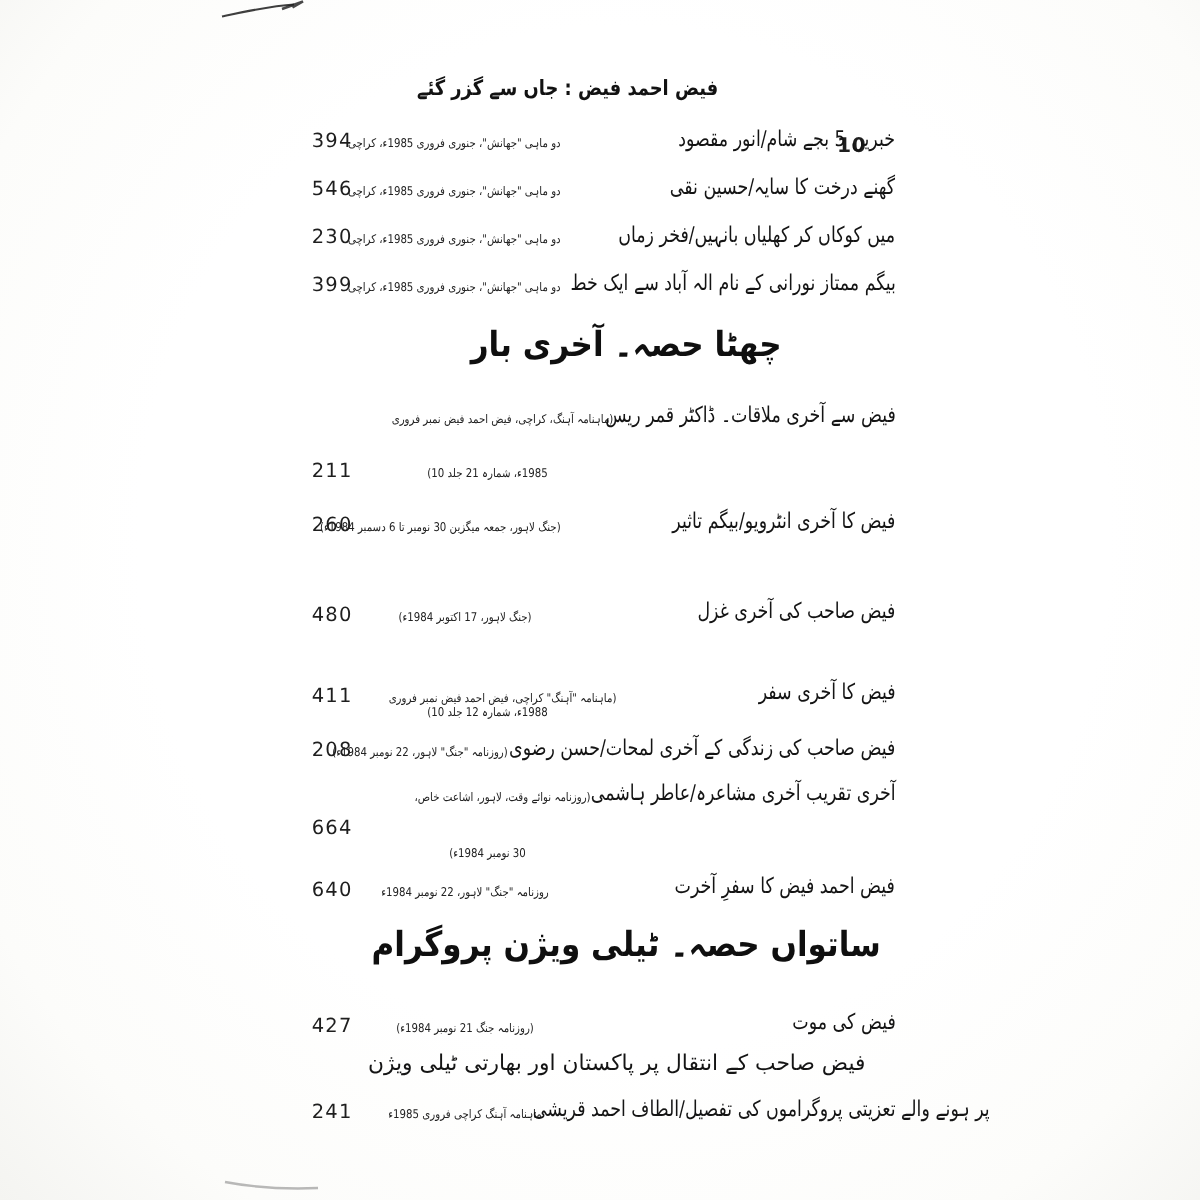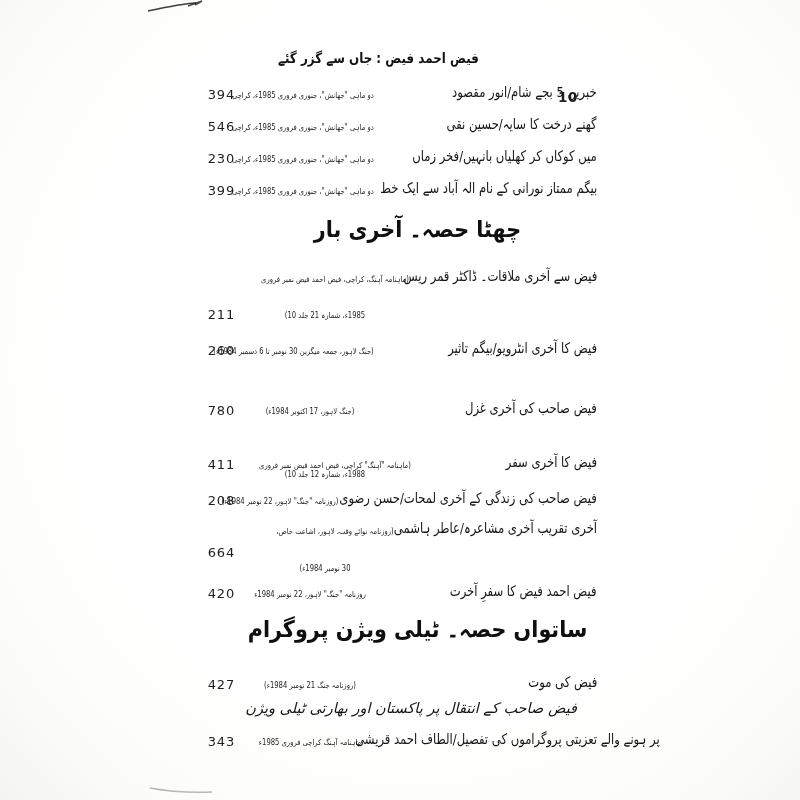--- a/index.html
+++ b/index.html
@@ -31,21 +31,21 @@
   .note-w{width:200px;}   
   .note-c{width:180px;}   
   .hdg{
     position:absolute;left:150px;width:535px;text-align:center;direction:rtl;
     font-size:23px;font-weight:700;color:#0f0f0f;
     transform:scaleX(.9);transform-origin:50% 50%;
   }
   .longttl{
     position:absolute;left:150px;width:535px;box-sizing:border-box;
     text-align:right;direction:rtl;white-space:nowrap;
-    font-size:14.5px;color:#141414;font-style:italic;
+    font-size:14.5px;color:#141414;
   }
   .hdr-title{
     position:absolute;left:278px;top:50px;direction:rtl;white-space:nowrap;
     font-size:14px;font-weight:700;color:#121212;
     transform:scaleX(.85);transform-origin:0 50%;
   }
   .hdr-num{
     position:absolute;left:558px;top:53px;
     font-size:13.5px;font-weight:600;color:#1e1e1e;letter-spacing:.5px;margin-top:36px;
   }
@@ -98,21 +98,21 @@
     <span class="pg">211</span>
     <span class="note note-c">1985ء، شمارہ 21 جلد 10)</span>
   </div>
 
   <div class="row" style="top:340px">
     <span class="pg">260</span>
     <span class="note">(جنگ لاہور، جمعہ میگزین 30 نومبر تا 6 دسمبر 1984ء)</span>
     <span class="ttl">فیض کا آخری انٹرویو/بیگم تاثیر</span>
   </div>
   <div class="row" style="top:400px">
-    <span class="pg">780</span>
+    <span class="pg">480</span>
     <span class="note">(جنگ لاہور، 17 اکتوبر 1984ء)</span>
     <span class="ttl">فیض صاحب کی آخری غزل</span>
   </div>
 
   <div class="row" style="top:454px">
     <span class="pg">411</span>
     <span class="note note-w">(ماہنامہ "آہنگ" کراچی، فیض احمد فیض نمبر فروری</span>
     <span class="ttl">فیض کا آخری سفر</span>
   </div>
   <div class="row" style="top:463px">
@@ -130,33 +130,33 @@
     <span class="ttl">آخری تقریب آخری مشاعرہ/عاطر ہاشمی</span>
   </div>
   <div class="row" style="top:542px">
     <span class="pg">664</span>
   </div>
   <div class="row" style="top:557px">
     <span class="note note-c">30 نومبر 1984ء)</span>
   </div>
 
   <div class="row" style="top:583px">
-    <span class="pg">420</span>
+    <span class="pg">640</span>
     <span class="note">روزنامہ "جنگ" لاہور، 22 نومبر 1984ء</span>
     <span class="ttl">فیض احمد فیض کا سفرِ آخرت</span>
   </div>
 
   <div class="hdg" style="top:616px">ساتواں حصہ۔ ٹیلی ویژن پروگرام</div>
 
   <div class="row" style="top:674px">
     <span class="pg">427</span>
     <span class="note">(روزنامہ جنگ 21 نومبر 1984ء)</span>
     <span class="ttl">فیض کی موت</span>
   </div>
 
   <div class="longttl" style="top:700px;padding-right:108px">فیض صاحب کے انتقال پر پاکستان اور بھارتی ٹیلی ویژن</div>
   <div class="row" style="top:731px">
-    <span class="pg">343</span>
+    <span class="pg">241</span>
     <span class="note">ماہنامہ آہنگ کراچی فروری 1985ء</span>
     <span class="ttl" style="right:25px">پر ہونے والے تعزیتی پروگراموں کی تفصیل/الطاف احمد قریشی</span>
   </div>
 
 </div>
 
 </body></html>

